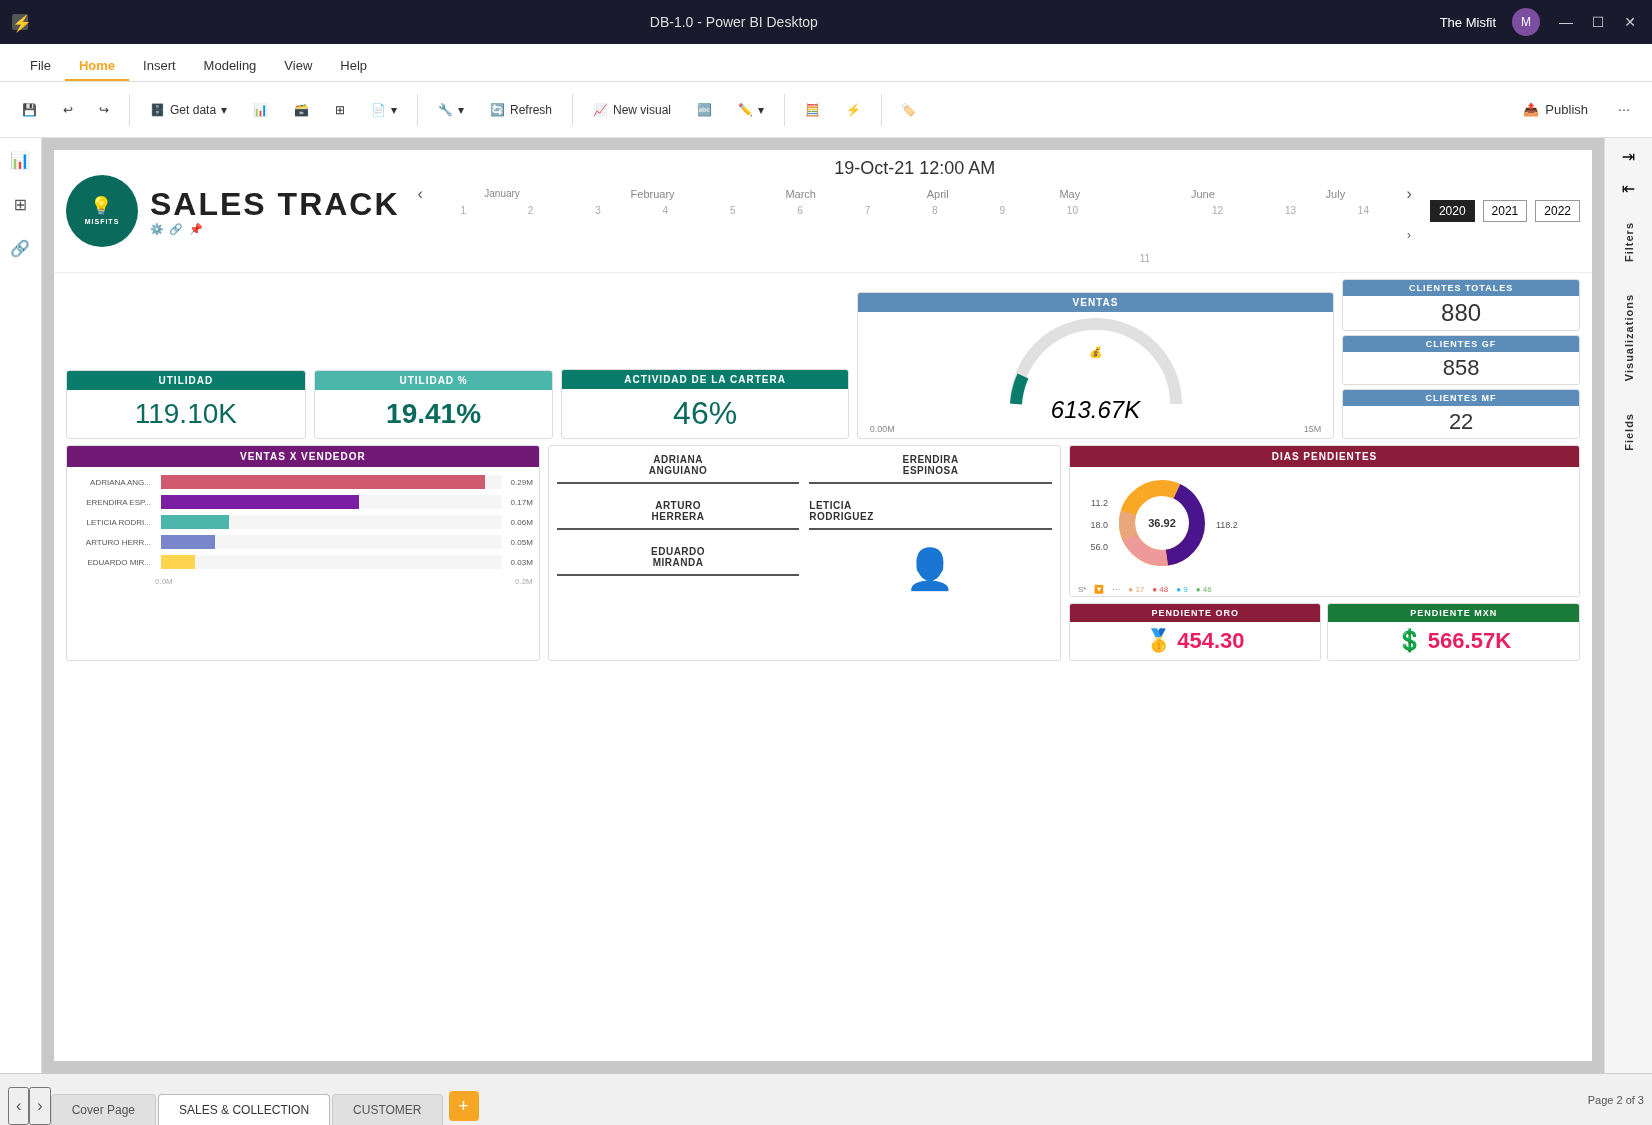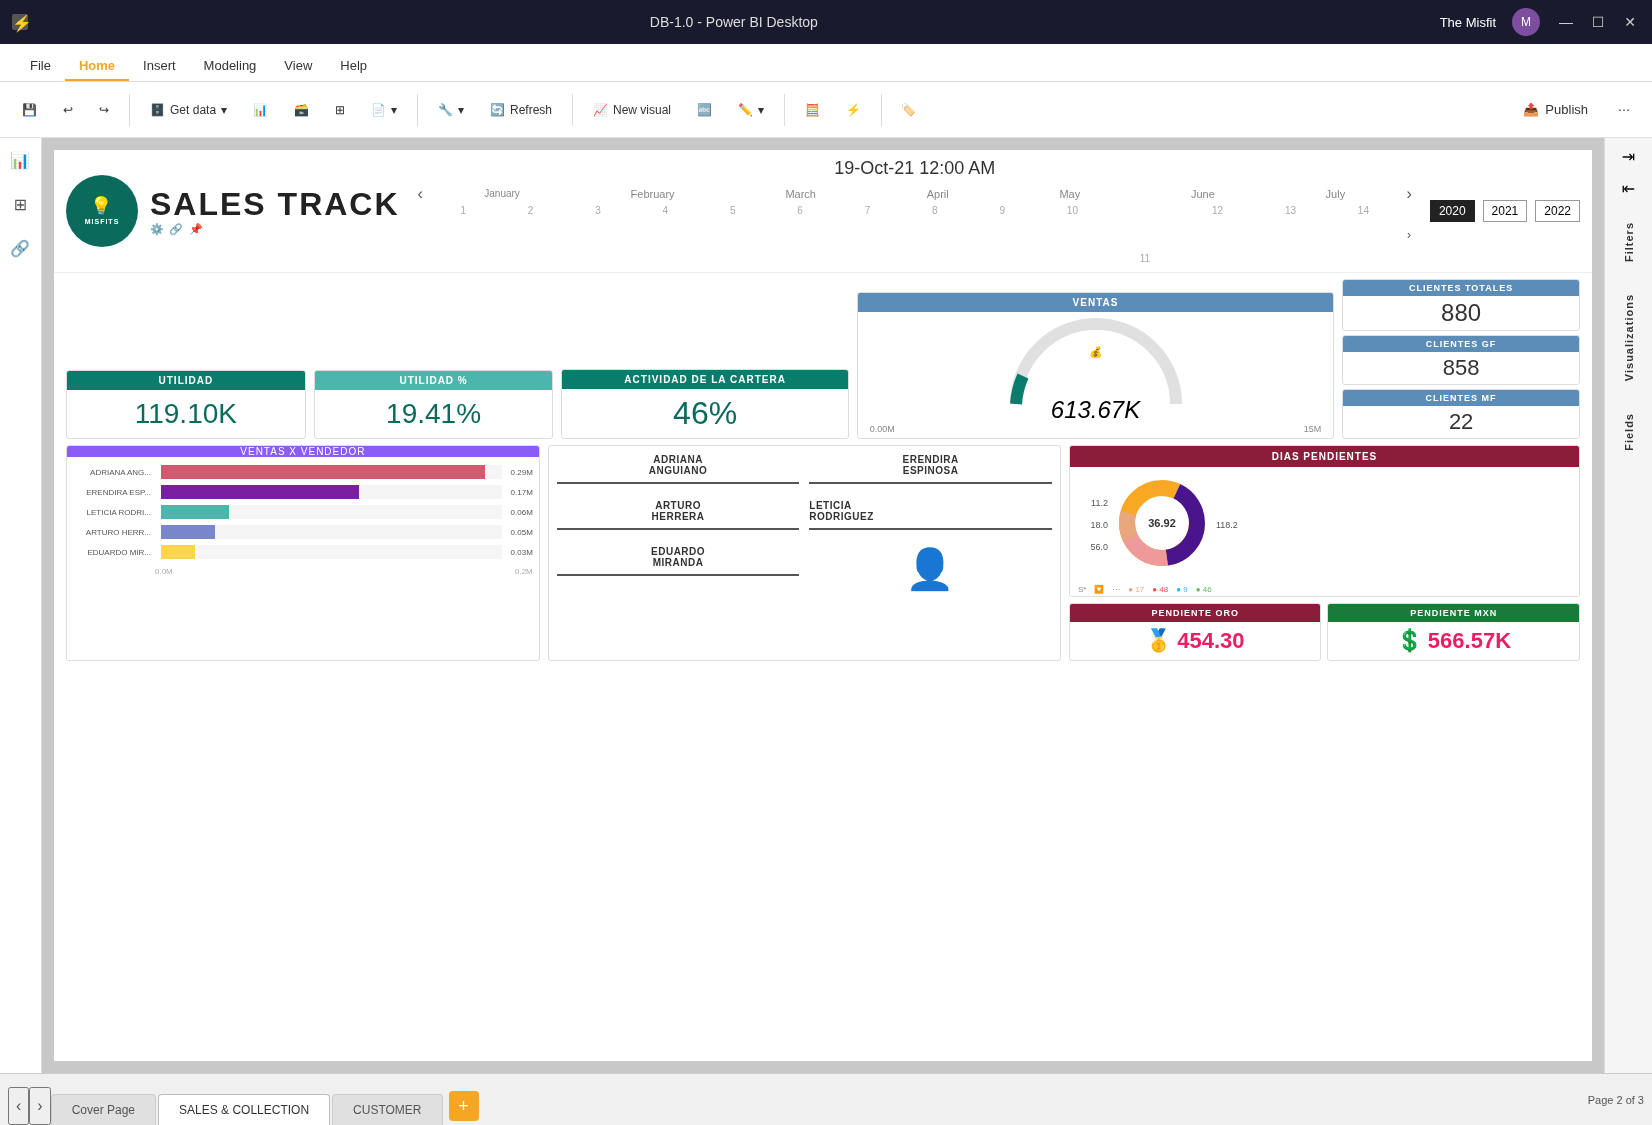--- a/index.html
+++ b/index.html
@@ -355,21 +355,21 @@
 
       <div style="display:flex; padding:6px 12px; gap:8px; align-items:flex-end;">
 
         <div style="flex:1; border:1px solid #ddd; border-radius:3px; overflow:hidden;">
           <div style="background:#0a7c6b; color:#fff; text-align:center; font-size:10px; font-weight:700; letter-spacing:1px; padding:4px;">UTILIDAD</div>
           <div style="font-size:28px; font-weight:300; color:#0a6b5c; text-align:center; padding:8px 4px;">119.10K</div>
         </div>
 
         <div style="flex:1; border:1px solid #ddd; border-radius:3px; overflow:hidden;">
           <div style="background:#4db6ac; color:#fff; text-align:center; font-size:10px; font-weight:700; letter-spacing:1px; padding:4px;">UTILIDAD %</div>
-          <div style="font-size:28px; font-weight:400; color:#0a6b5c; text-align:center; padding:8px 4px;">19.41%</div>
+          <div style="font-size:28px; font-weight:700; color:#0a6b5c; text-align:center; padding:8px 4px;">19.41%</div>
         </div>
 
         <div style="flex:1.2; border:1px solid #ddd; border-radius:3px; overflow:hidden;">
           <div style="background:#0a7c6b; color:#fff; text-align:center; font-size:10px; font-weight:700; letter-spacing:1px; padding:4px;">ACTIVIDAD DE LA CARTERA</div>
           <div style="font-size:32px; font-weight:300; color:#0a6b5c; text-align:center; padding:6px 4px;">46%</div>
         </div>
 
         <div style="flex:2; border:1px solid #ddd; border-radius:3px; overflow:hidden; position:relative;">
           <div style="background:#5b8db8; color:#fff; text-align:center; font-size:10px; font-weight:700; letter-spacing:1px; padding:4px;">VENTAS</div>
           <div style="display:flex; flex-direction:column; align-items:center; padding:4px;">
@@ -401,21 +401,21 @@
           <div style="border:1px solid #ddd; border-radius:3px; overflow:hidden;">
             <div style="background:#5b8db8; color:#fff; font-size:9px; font-weight:700; letter-spacing:1px; padding:3px; text-align:center;">CLIENTES MF</div>
             <div style="font-size:22px; font-weight:300; color:#333; text-align:center; padding:3px;">22</div>
           </div>
         </div>
       </div>
 
       <div style="display:flex; padding:0 12px 8px; gap:8px;">
 
         <div style="flex:1.2; border:1px solid #ddd; border-radius:3px; overflow:hidden;">
-          <div style="background:#8b5cf6; color:#fff; text-align:center; font-size:10px; font-weight:400; letter-spacing:1px; ">VENTAS X VENDEDOR</div>
+          <div style="background:#701a75; color:#fff; text-align:center; font-size:10px; font-weight:700; letter-spacing:1px; padding:5px;">VENTAS X VENDEDOR</div>
           <div style="padding:8px 6px; background:#fff;">
             <div class="bar-row">
               <div style="font-size:8px;color:#555;width:78px;text-align:right;flex-shrink:0;">ADRIANA ANG...</div>
               <div style="flex:1;height:14px;background:#f5f5f5;position:relative;margin-left:4px;">
                 <div style="height:100%;width:95%;background:#d05a6e;"></div>
               </div>
               <div style="font-size:8px;color:#555;margin-left:3px;">0.29M</div>
             </div>
             <div class="bar-row">
               <div style="font-size:8px;color:#555;width:78px;text-align:right;flex-shrink:0;">ERENDIRA ESP...</div>

